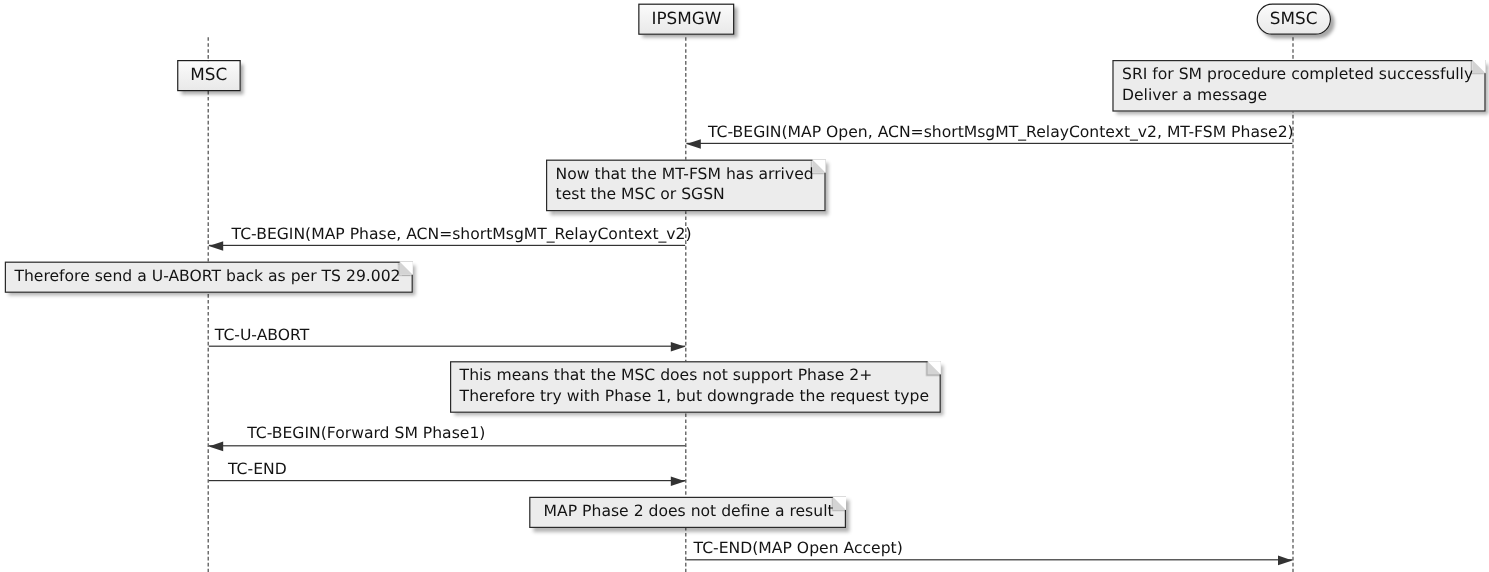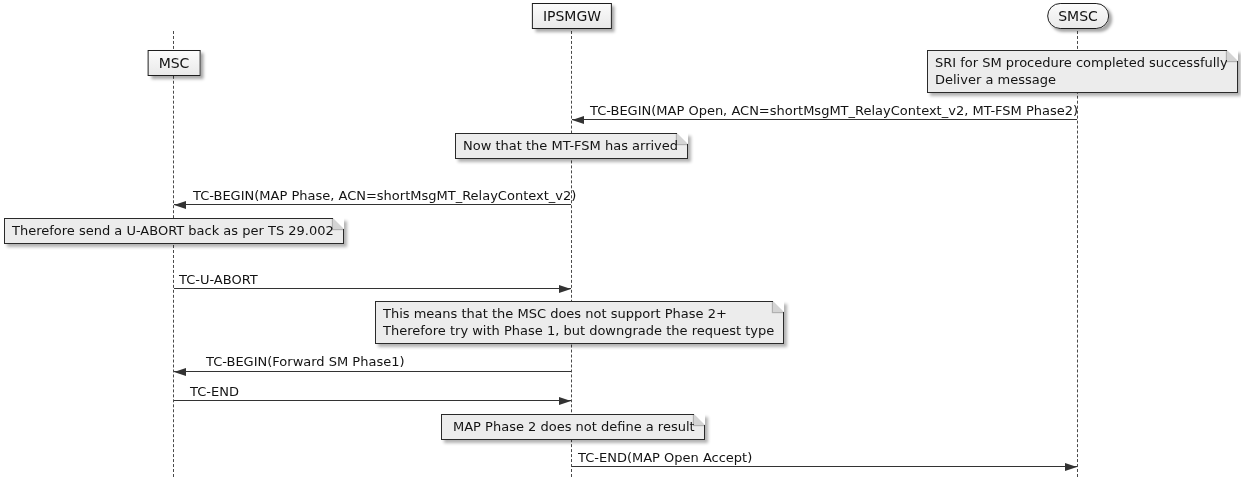--- a/index.html
+++ b/index.html
@@ -94,20 +94,21 @@
   <div class="message">
     <div class="msg-label" style="left:590px;top:103px;">TC-BEGIN(MAP Open, ACN=shortMsgMT_RelayContext_v2, MT-FSM Phase2)</div>
     <div class="msg-line" style="left:572px;top:119px;width:505px;">
       <span class="arrowhead left"></span>
     </div>
   </div>
 
   <div class="note" style="left:455px;top:133px;">
     <span class="fold"></span>
     <span class="note-line">Now that the MT-FSM has arrived</span>
+    <span class="note-line">test the MSC or SGSN</span>
   </div>
 
   <div class="message">
     <div class="msg-label" style="left:193px;top:188px;">TC-BEGIN(MAP Phase, ACN=shortMsgMT_RelayContext_v2)</div>
     <div class="msg-line" style="left:174px;top:204px;width:397px;">
       <span class="arrowhead left"></span>
     </div>
   </div>
 
   <div class="note" style="left:4px;top:218px;">

